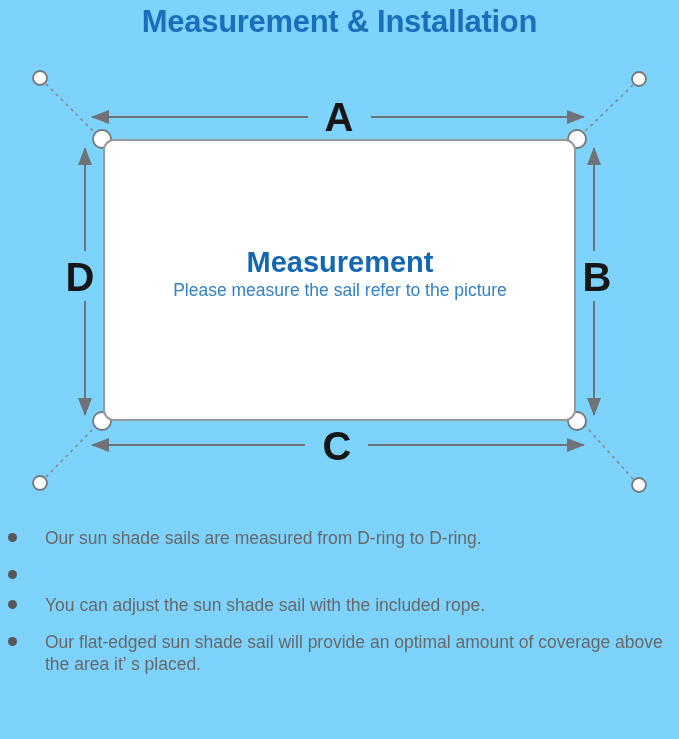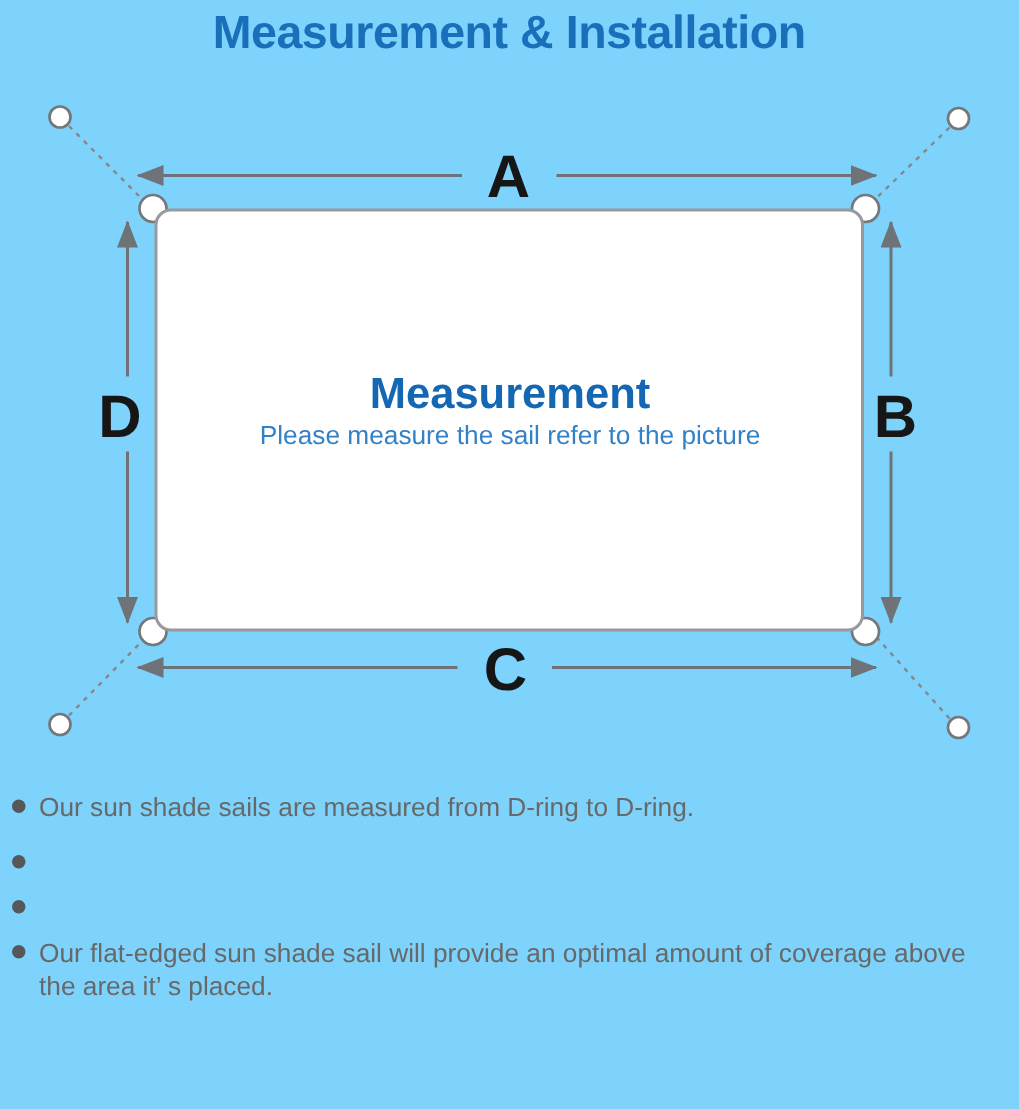--- a/index.html
+++ b/index.html
@@ -55,21 +55,21 @@
     position: absolute;
     top: 508px;
     left: 0;
     width: 672px;
     padding: 19px 0 0 8px;
     box-sizing: border-box;
   }
   .note-item {
     display: flex;
     align-items: flex-start;
-    gap: 9px;
+    gap: 28px;
     margin-bottom: 15px;
     color: #686868;
     font-size: 17.5px;
     line-height: 22px;
   }
   .note-dot {
     flex: none;
     width: 9px;
     height: 9px;
     margin-top: 6px;
@@ -142,20 +142,21 @@
   <div class="notes">
     <div class="note-item">
       <span class="note-dot"></span>
       <span class="note-text">Our sun shade sails are measured from D-ring to D-ring.</span>
     </div>
     <div class="note-item">
       <span class="note-dot"></span>
     </div>
     <div class="note-item">
       <span class="note-dot"></span>
+      <span class="note-text">You can adjust the sun shade sail with the included rope.</span>
     </div>
     <div class="note-item">
       <span class="note-dot"></span>
       <span class="note-text">Our flat-edged sun shade sail will provide an optimal amount of coverage above the area it’ s placed.</span>
     </div>
   </div>
 
 </div>
 
 </body></html>

